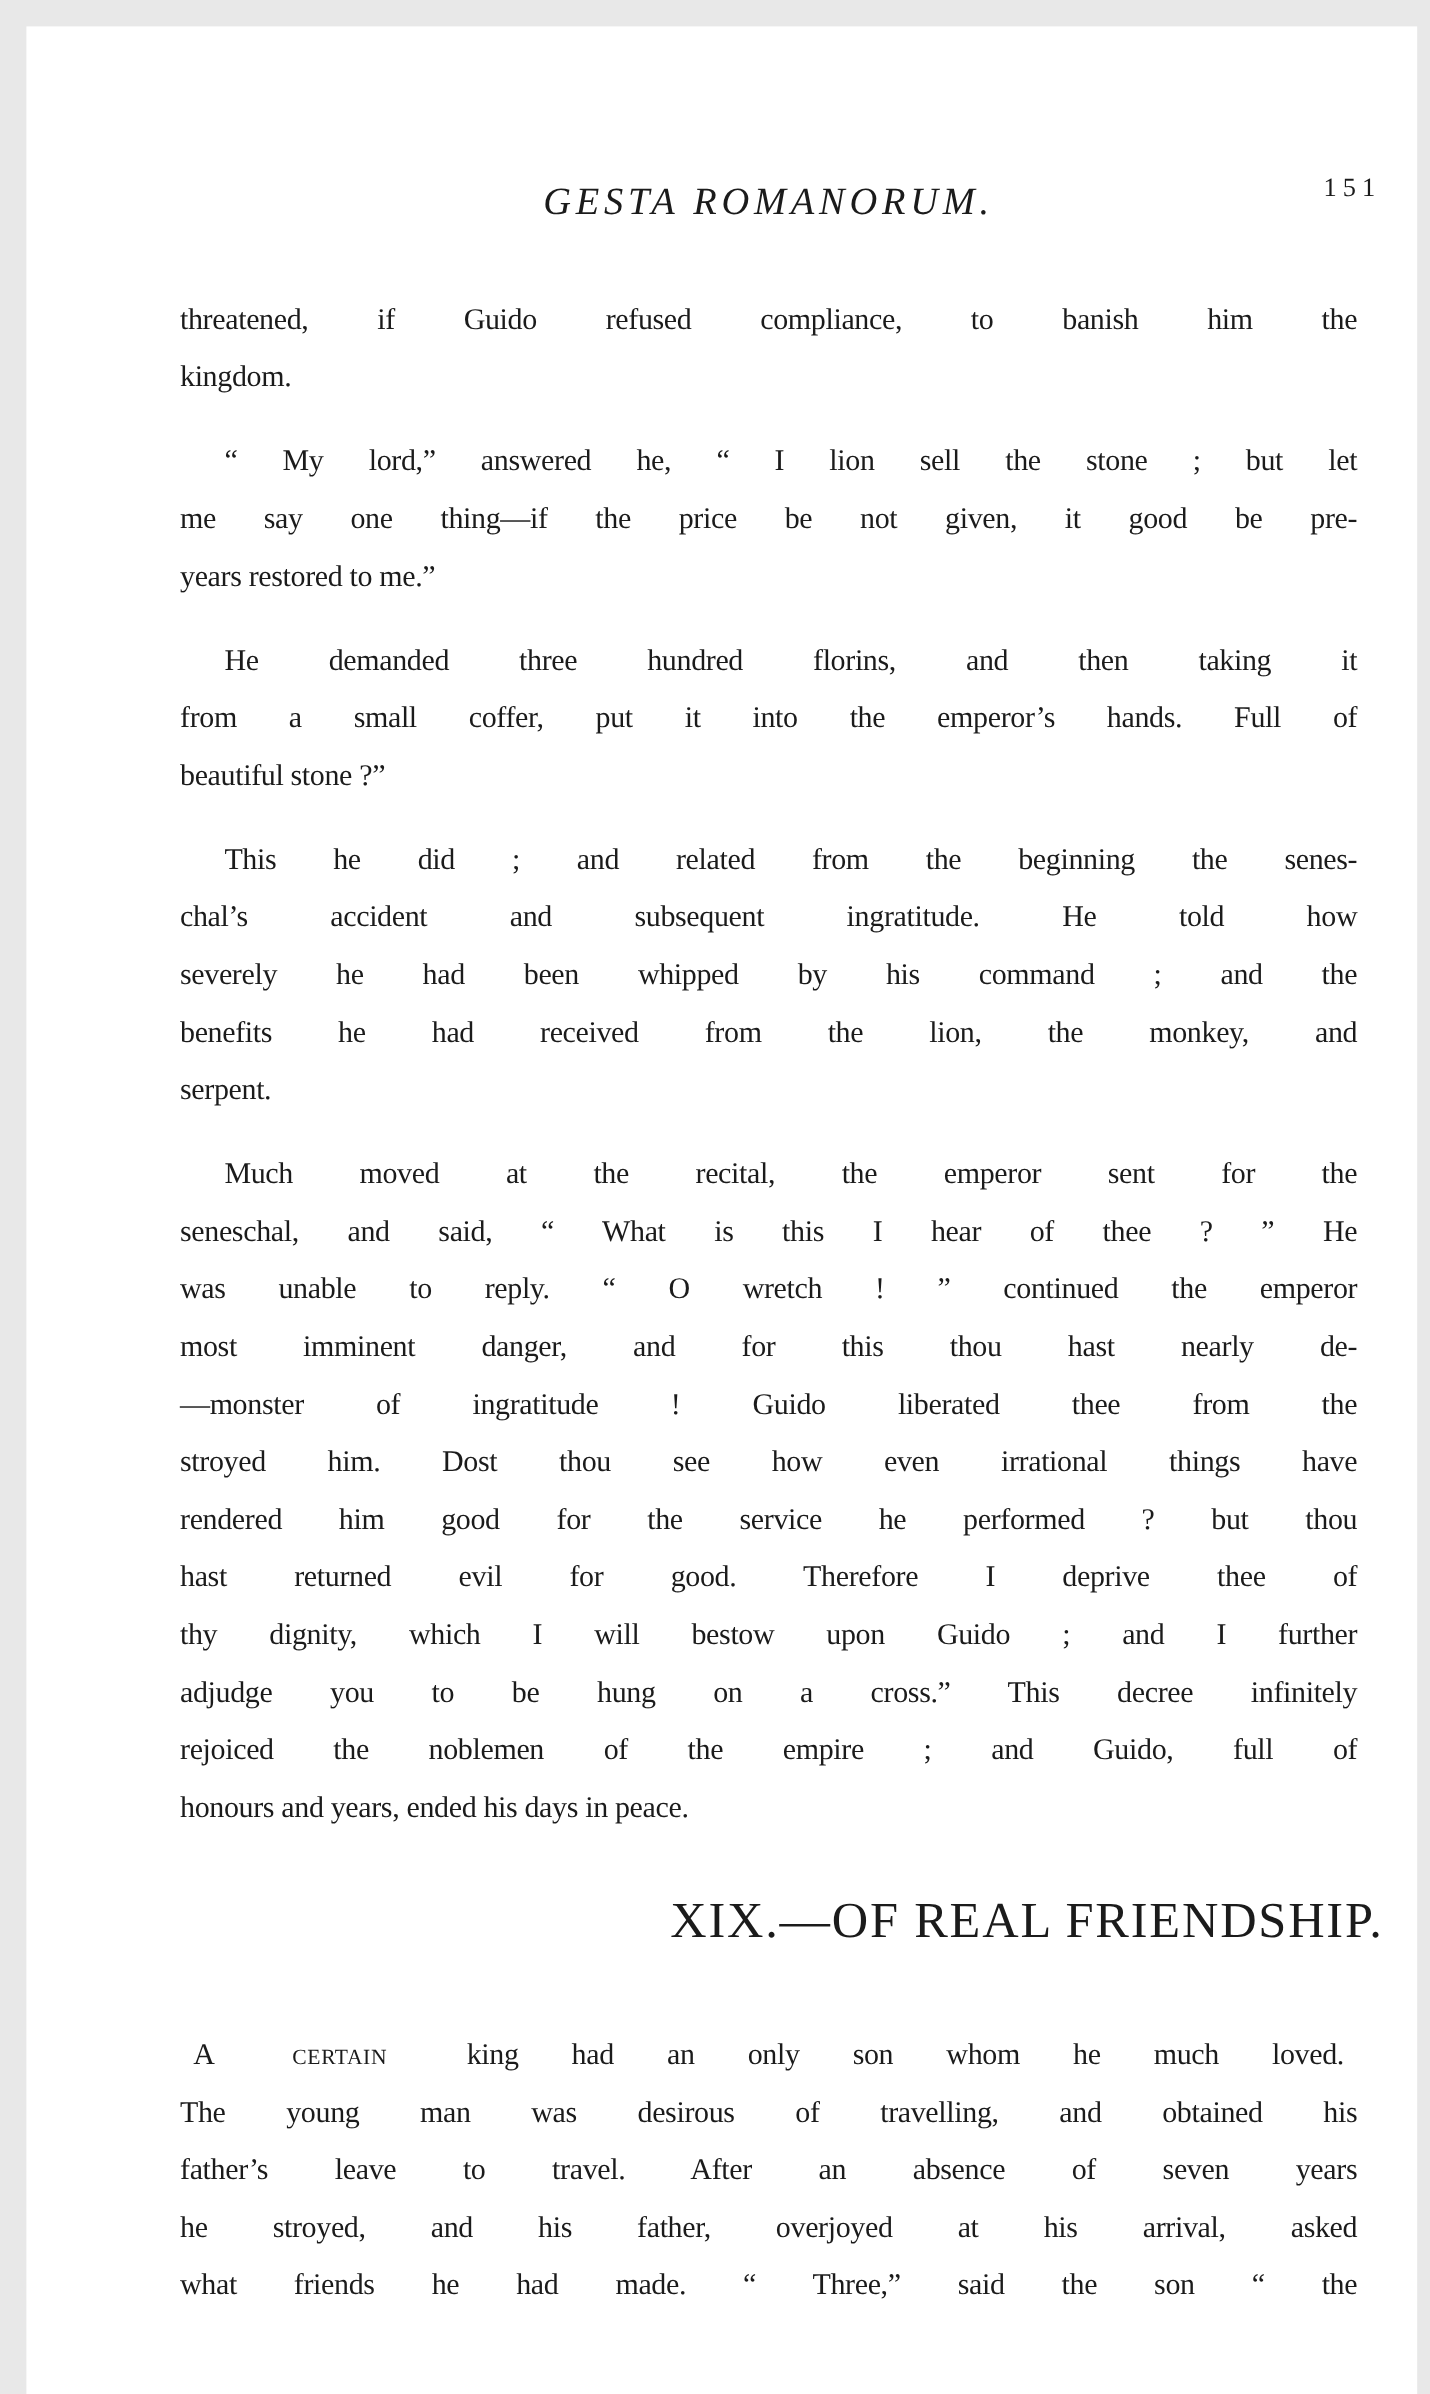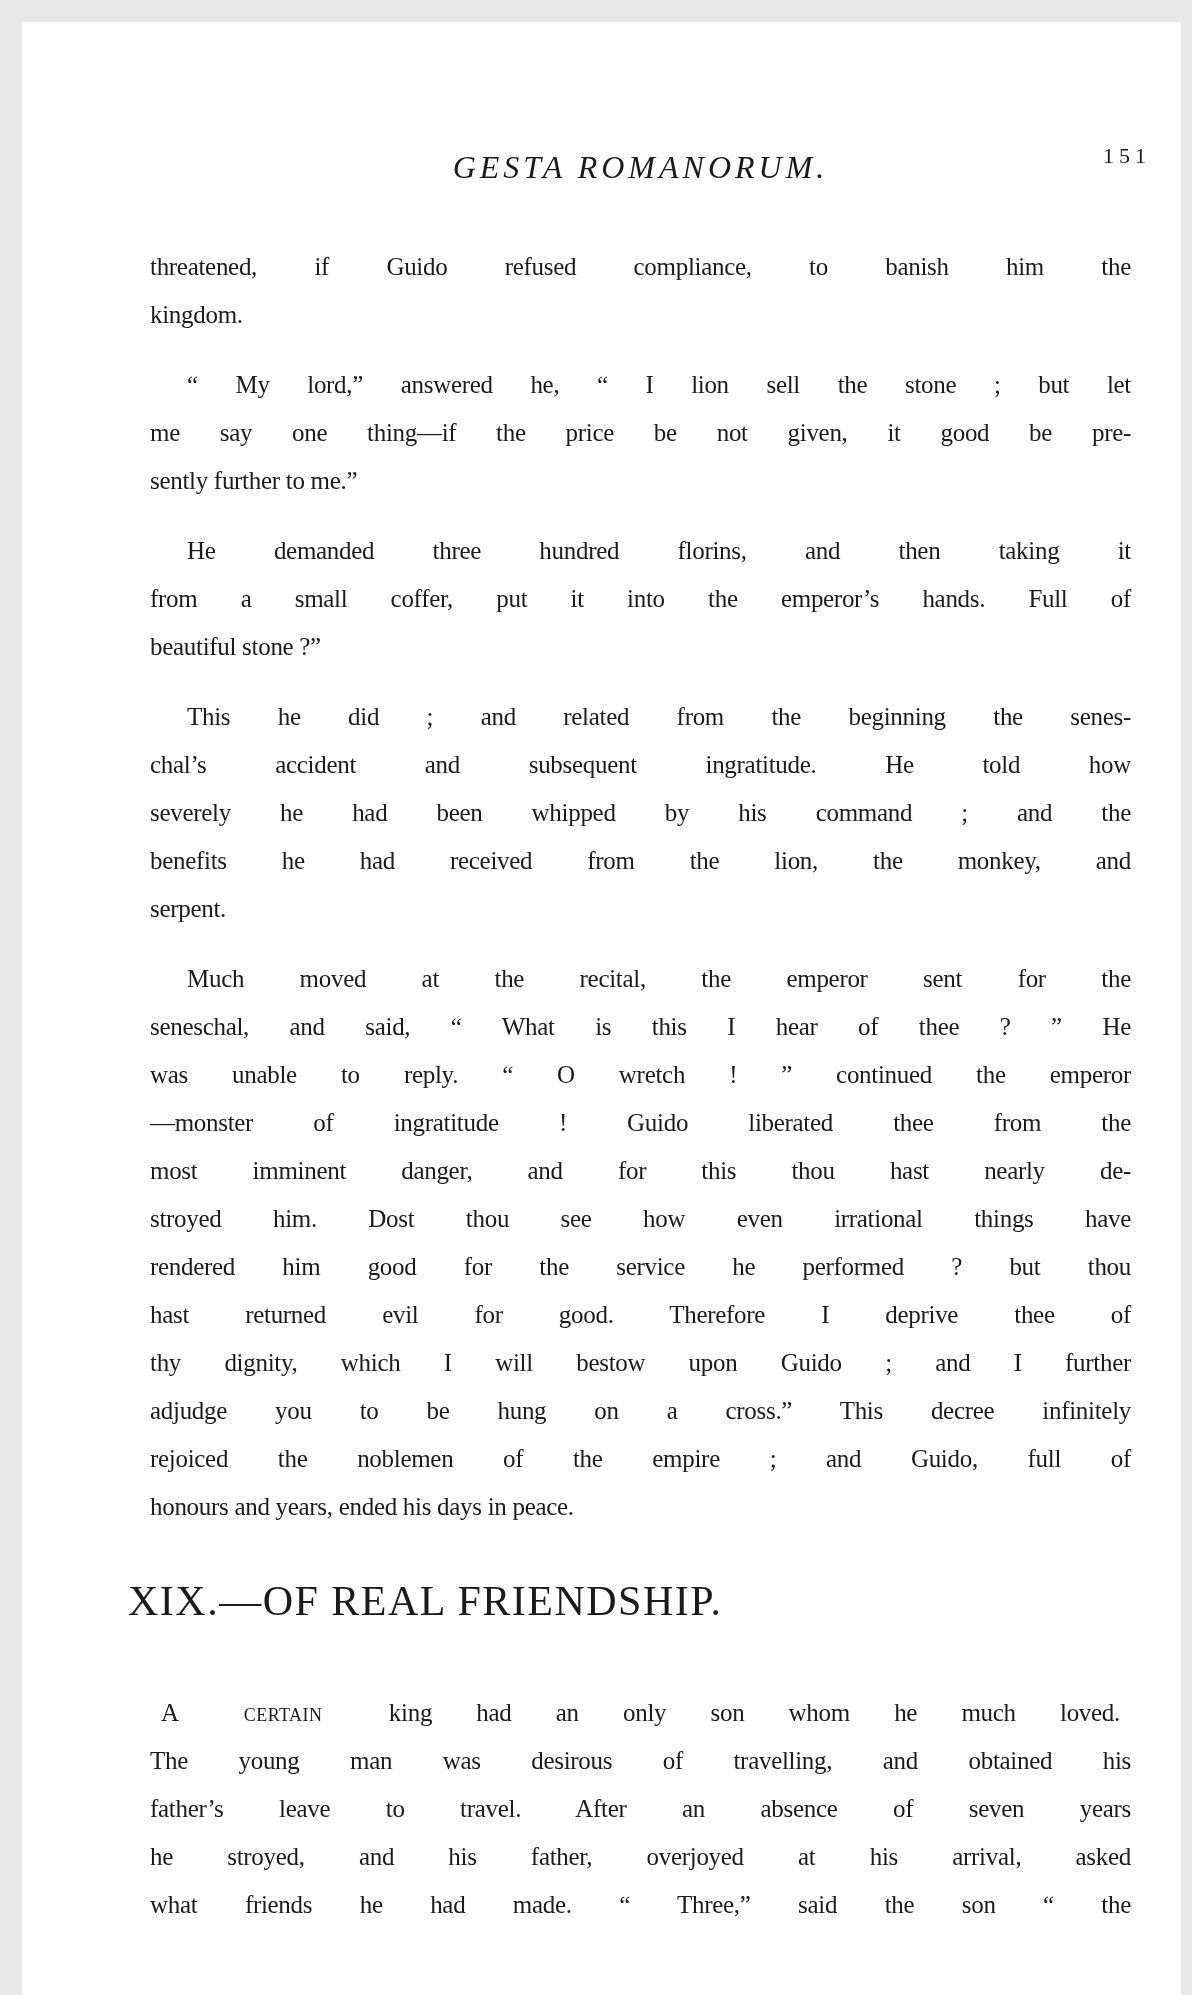--- a/index.html
+++ b/index.html
@@ -63,21 +63,21 @@
     text-align: justify;
     text-align-last: justify;
   }
   .line.indent { padding-left: 48px; }
   .smallcaps { font-variant: small-caps; letter-spacing: 0.5px; }
   .chapter-heading {
     position: absolute;
     top: 1544px;
     left: 95px;
     width: 1047px;
-    text-align: left;
+    text-align: right;
     font-weight: normal;
     font-size: 42px;
     letter-spacing: 1.5px;
     white-space: nowrap;
   }
 </style>
 </head>
 <body>
 
 <div class="page">
@@ -90,43 +90,43 @@
   <div class="text-block">
 
     <div>
       <div class="line justify">threatened, if Guido refused compliance, to banish him the</div>
       <div class="line">kingdom.</div>
     </div>
 
     <div>
       <div class="line justify indent">“ My lord,” answered he, “ I lion sell the stone ; but let</div>
       <div class="line justify">me say one thing—if the price be not given, it good be pre-</div>
-      <div class="line">sently further to me.”</div>
+      <div class="line">years restored to me.”</div>
     </div>
 
     <div>
       <div class="line justify indent">He demanded three hundred florins, and then taking it</div>
       <div class="line justify">from a small coffer, put it into the emperor’s hands.  Full of</div>
       <div class="line">beautiful stone ?”</div>
     </div>
 
     <div>
       <div class="line justify indent">This he did ; and related from the beginning the senes-</div>
       <div class="line justify">chal’s accident and subsequent ingratitude.  He told how</div>
       <div class="line justify">severely he had been whipped by his command ; and the</div>
       <div class="line justify">benefits he had received from the lion, the monkey, and</div>
       <div class="line">serpent.</div>
     </div>
 
     <div>
       <div class="line justify indent">Much moved at the recital, the emperor sent for the</div>
       <div class="line justify">seneschal, and said, “ What is this I hear of thee ? ”  He</div>
       <div class="line justify">was unable to reply.  “ O wretch ! ” continued the emperor</div>
+      <div class="line justify">most imminent danger, and for this thou hast nearly de-</div>
       <div class="line justify">—monster of ingratitude !  Guido liberated thee from the</div>
-      <div class="line justify">most imminent danger, and for this thou hast nearly de-</div>
       <div class="line justify">stroyed him.  Dost thou see how even irrational things have</div>
       <div class="line justify">rendered him good for the service he performed ? but thou</div>
       <div class="line justify">hast returned evil for good.  Therefore I deprive thee of</div>
       <div class="line justify">thy dignity, which I will bestow upon Guido ; and I further</div>
       <div class="line justify">adjudge you to be hung on a cross.”  This decree infinitely</div>
       <div class="line justify">rejoiced the noblemen of the empire ; and Guido, full of</div>
       <div class="line">honours and years, ended his days in peace.</div>
     </div>
 
   </div>

